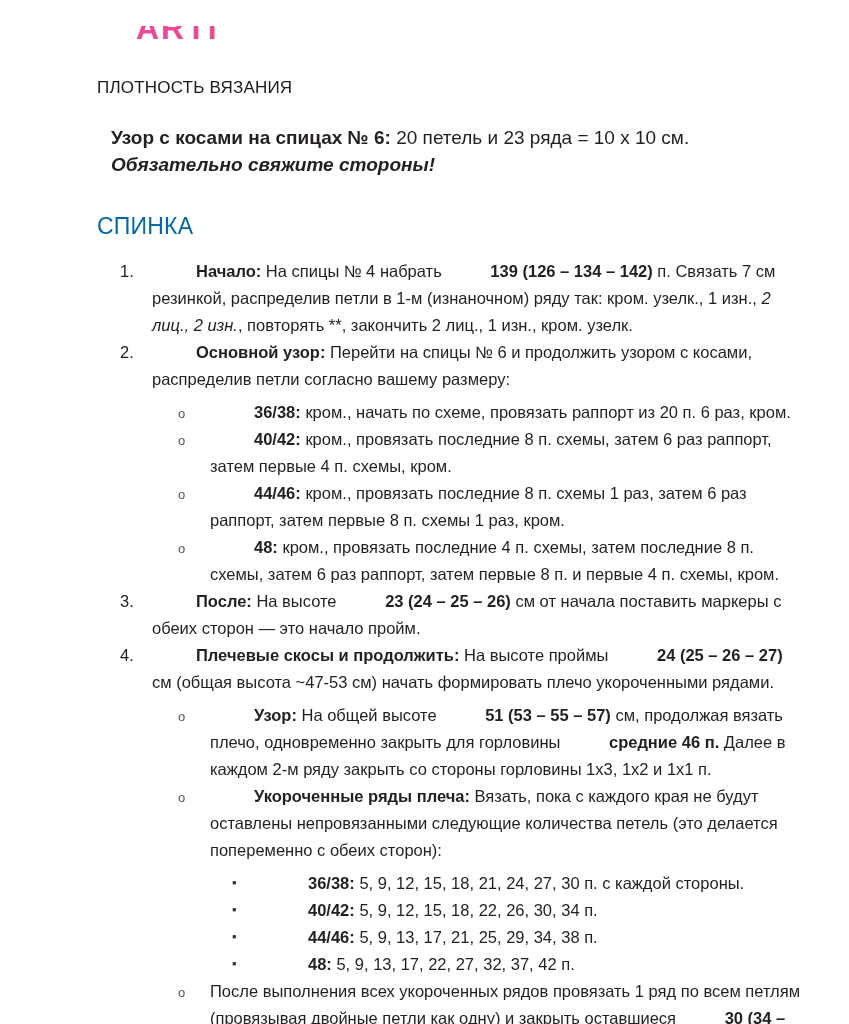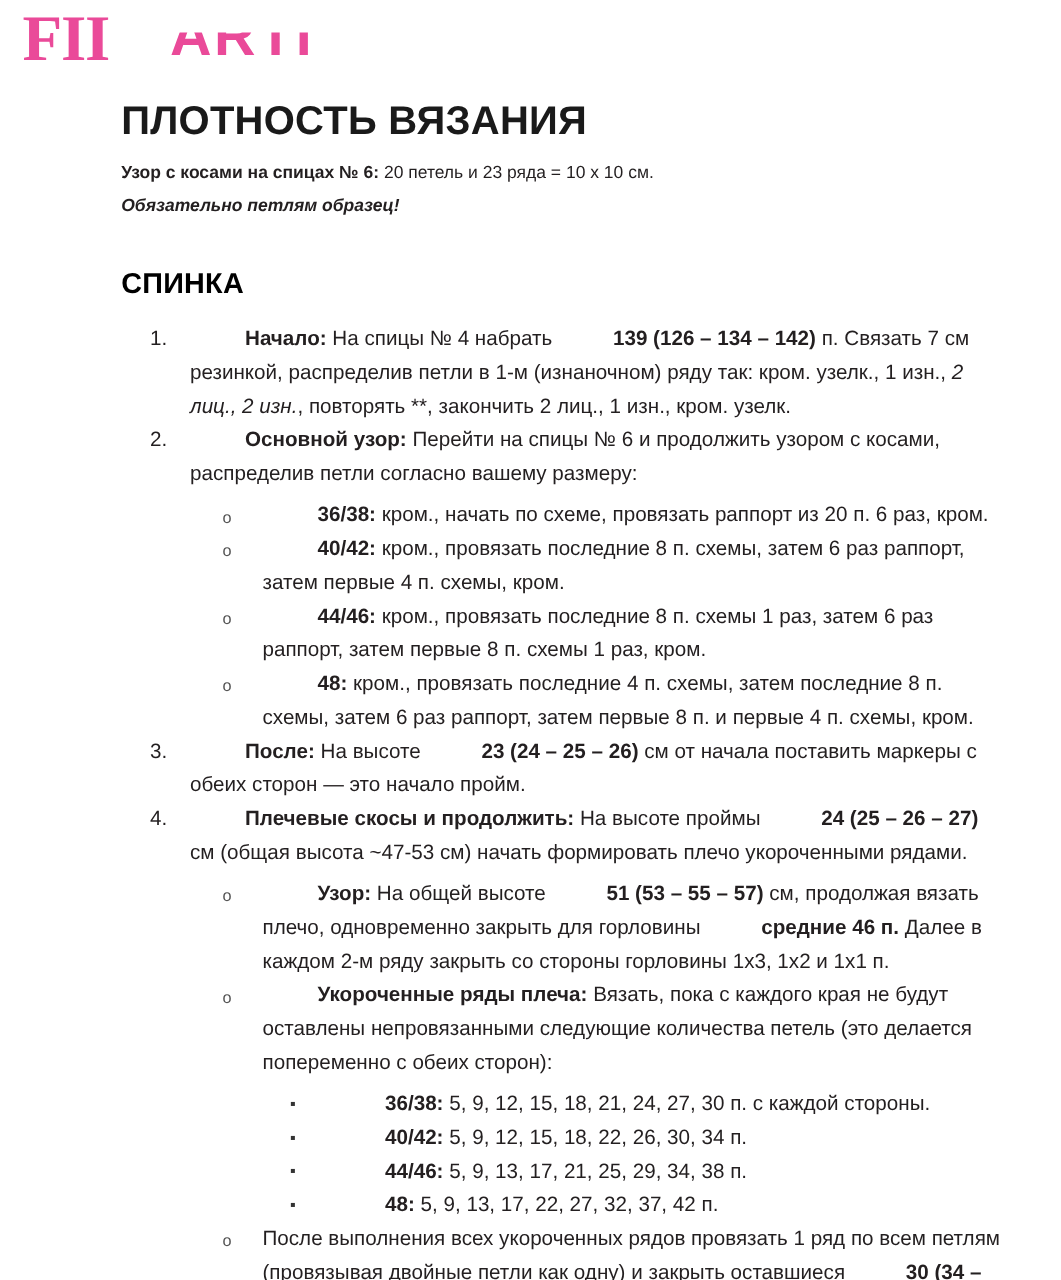--- a/index.html
+++ b/index.html
@@ -46,68 +46,68 @@
     width: 112px;
     height: 22px;
     overflow: hidden;
   }
   .logo-clip-inner {
     position: absolute;
     left: 0;
     top: -20px;
     font-family: "Liberation Sans", "DejaVu Sans", sans-serif;
     font-weight: 700;
-    font-size: 46px;
+    font-size: 32px;
     line-height: 44px;
     letter-spacing: 2px;
     color: #ea4a99;
     white-space: nowrap;
   }
 
   
   .page {
     position: absolute;
     left: 0;
     top: 0;
     width: 849px;
   }
 
   .h1 {
     position: absolute;
     left: 97px;
     top: 78px;
-    font-size: 32px;
-    font-weight: 700;
+    font-size: 17px;
+    font-weight: 400;
     letter-spacing: 0.2px;
     color: #1a1a1a;
   }
 
   .gauge {
     position: absolute;
-    left: 97px;
+    left: 111px;
     top: 124px;
     width: 690px;
-    font-size: 14px;
+    font-size: 19px;
     line-height: 27px;
   }
   .gauge .lead { font-weight: 700; }
   .gauge .note {
     display: block;
     font-style: italic;
     font-weight: 600;
   }
 
   .h2 {
     position: absolute;
     left: 97px;
     top: 213px;
     font-size: 23px;
-    font-weight: 700;
+    font-weight: 400;
     letter-spacing: 0.2px;
-    color: #000000;
+    color: #0369a1;
   }
 
   .content {
     position: absolute;
     left: 0;
     top: 258px;
     width: 849px;
     font-size: 16.5px;
     line-height: 27px;
   }
@@ -150,31 +150,30 @@
   b, .b { font-weight: 700; margin-left: 44px; }
   i, .i { font-style: italic; }
   .spacer-2 { height: 6px; }
 </style>
 </head>
 <body>
 
 <div class="page">
 
   <div class="logo">
-    <span class="logo-mark">FII</span>
     <span class="logo-clip">
       <span class="logo-clip-inner">ARTI</span>
     </span>
   </div>
 
   <div class="h1">ПЛОТНОСТЬ ВЯЗАНИЯ</div>
 
   <div class="gauge">
     <span class="lead">Узор с косами на спицах № 6:</span><span> 20 петель и 23 ряда = 10 x 10 см.</span>
-    <span class="note">Обязательно петлям образец!</span>
+    <span class="note">Обязательно свяжите стороны!</span>
   </div>
 
   <div class="h2">СПИНКА</div>
 
   <div class="content">
 
     <div class="li lvl1">
       <span class="marker">1.</span>
       <span class="body"><b>Начало:</b><span> На спицы № 4 набрать </span><b>139 (126 – 134 – 142)</b><span> п. Связать 7 см резинкой, распределив петли в 1-м (изнаночном) ряду так: кром. узелк., 1 изн., </span><i>2 лиц., 2 изн.</i><span>, повторять **, закончить 2 лиц., 1 изн., кром. узелк.</span></span>
     </div>

